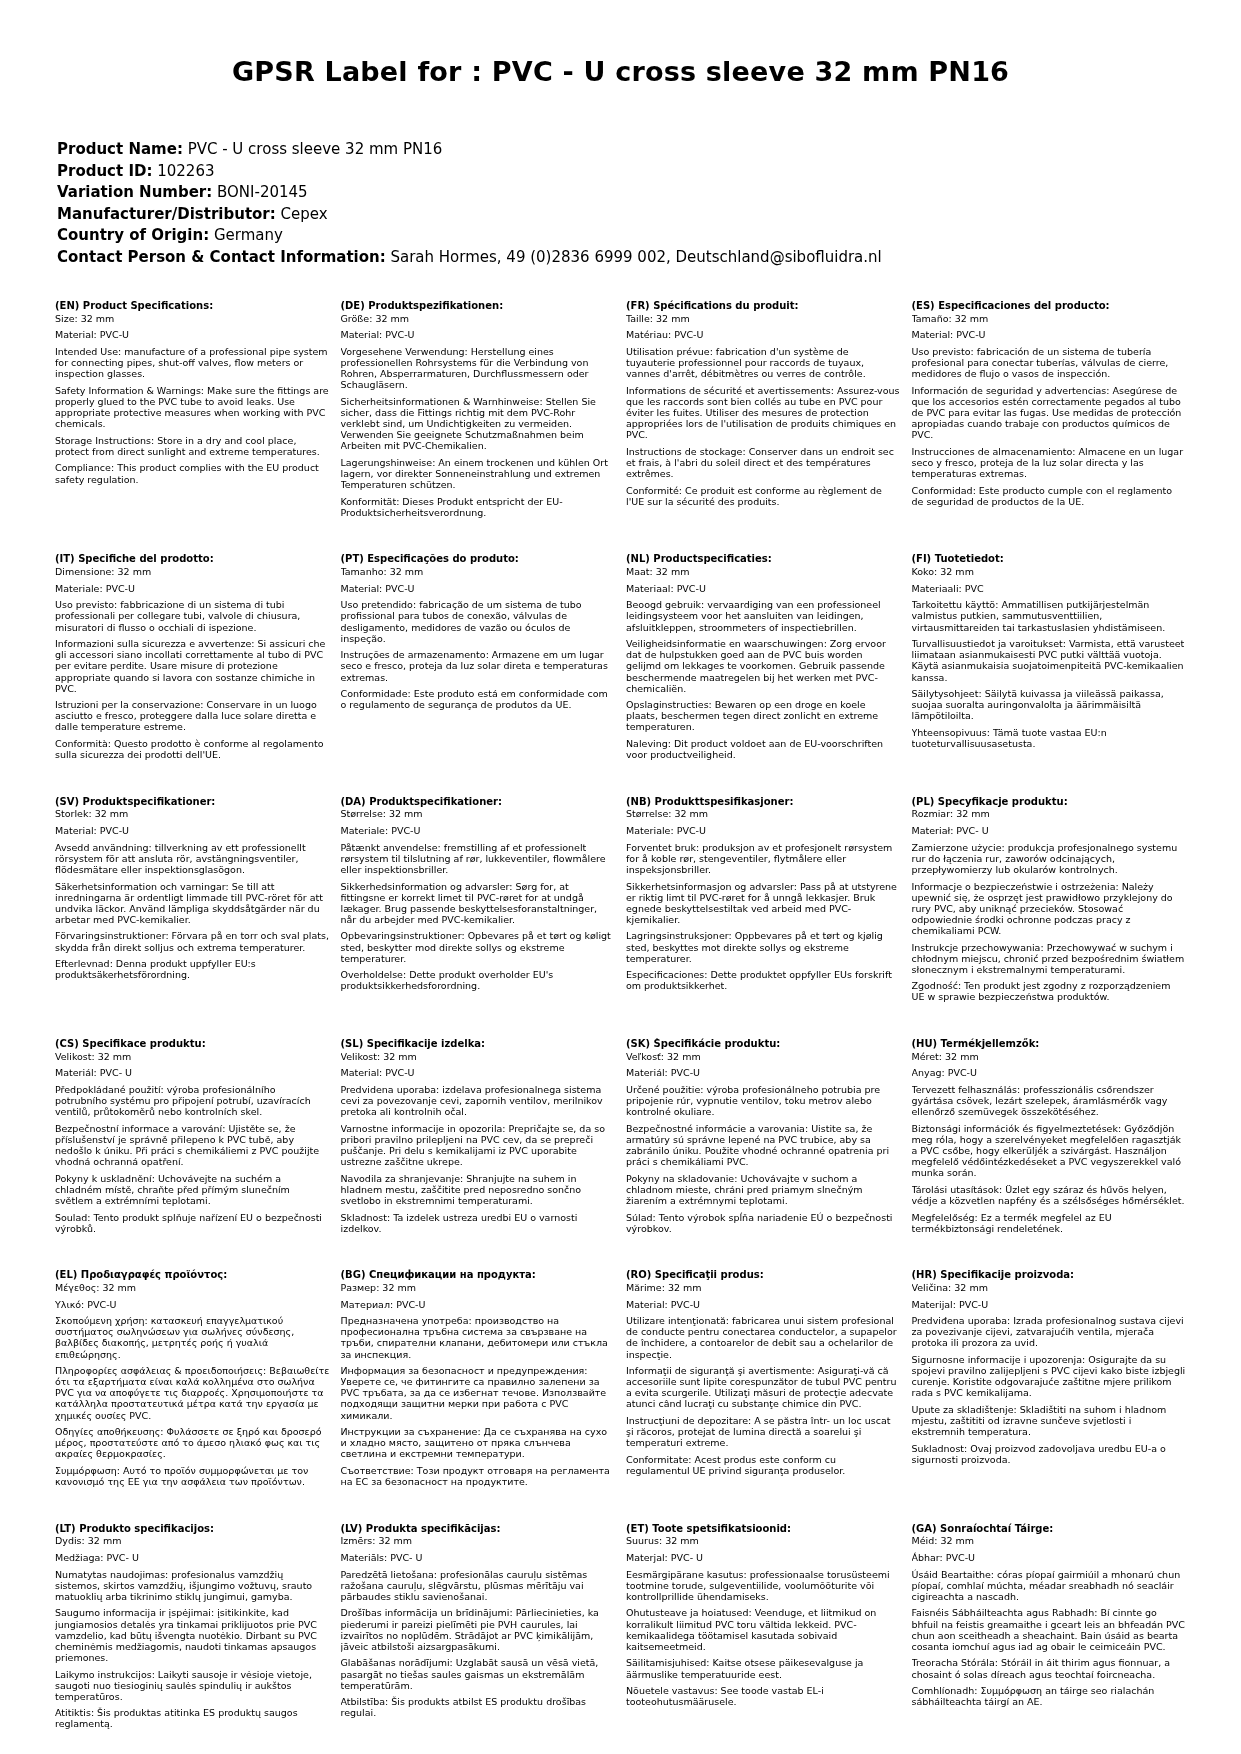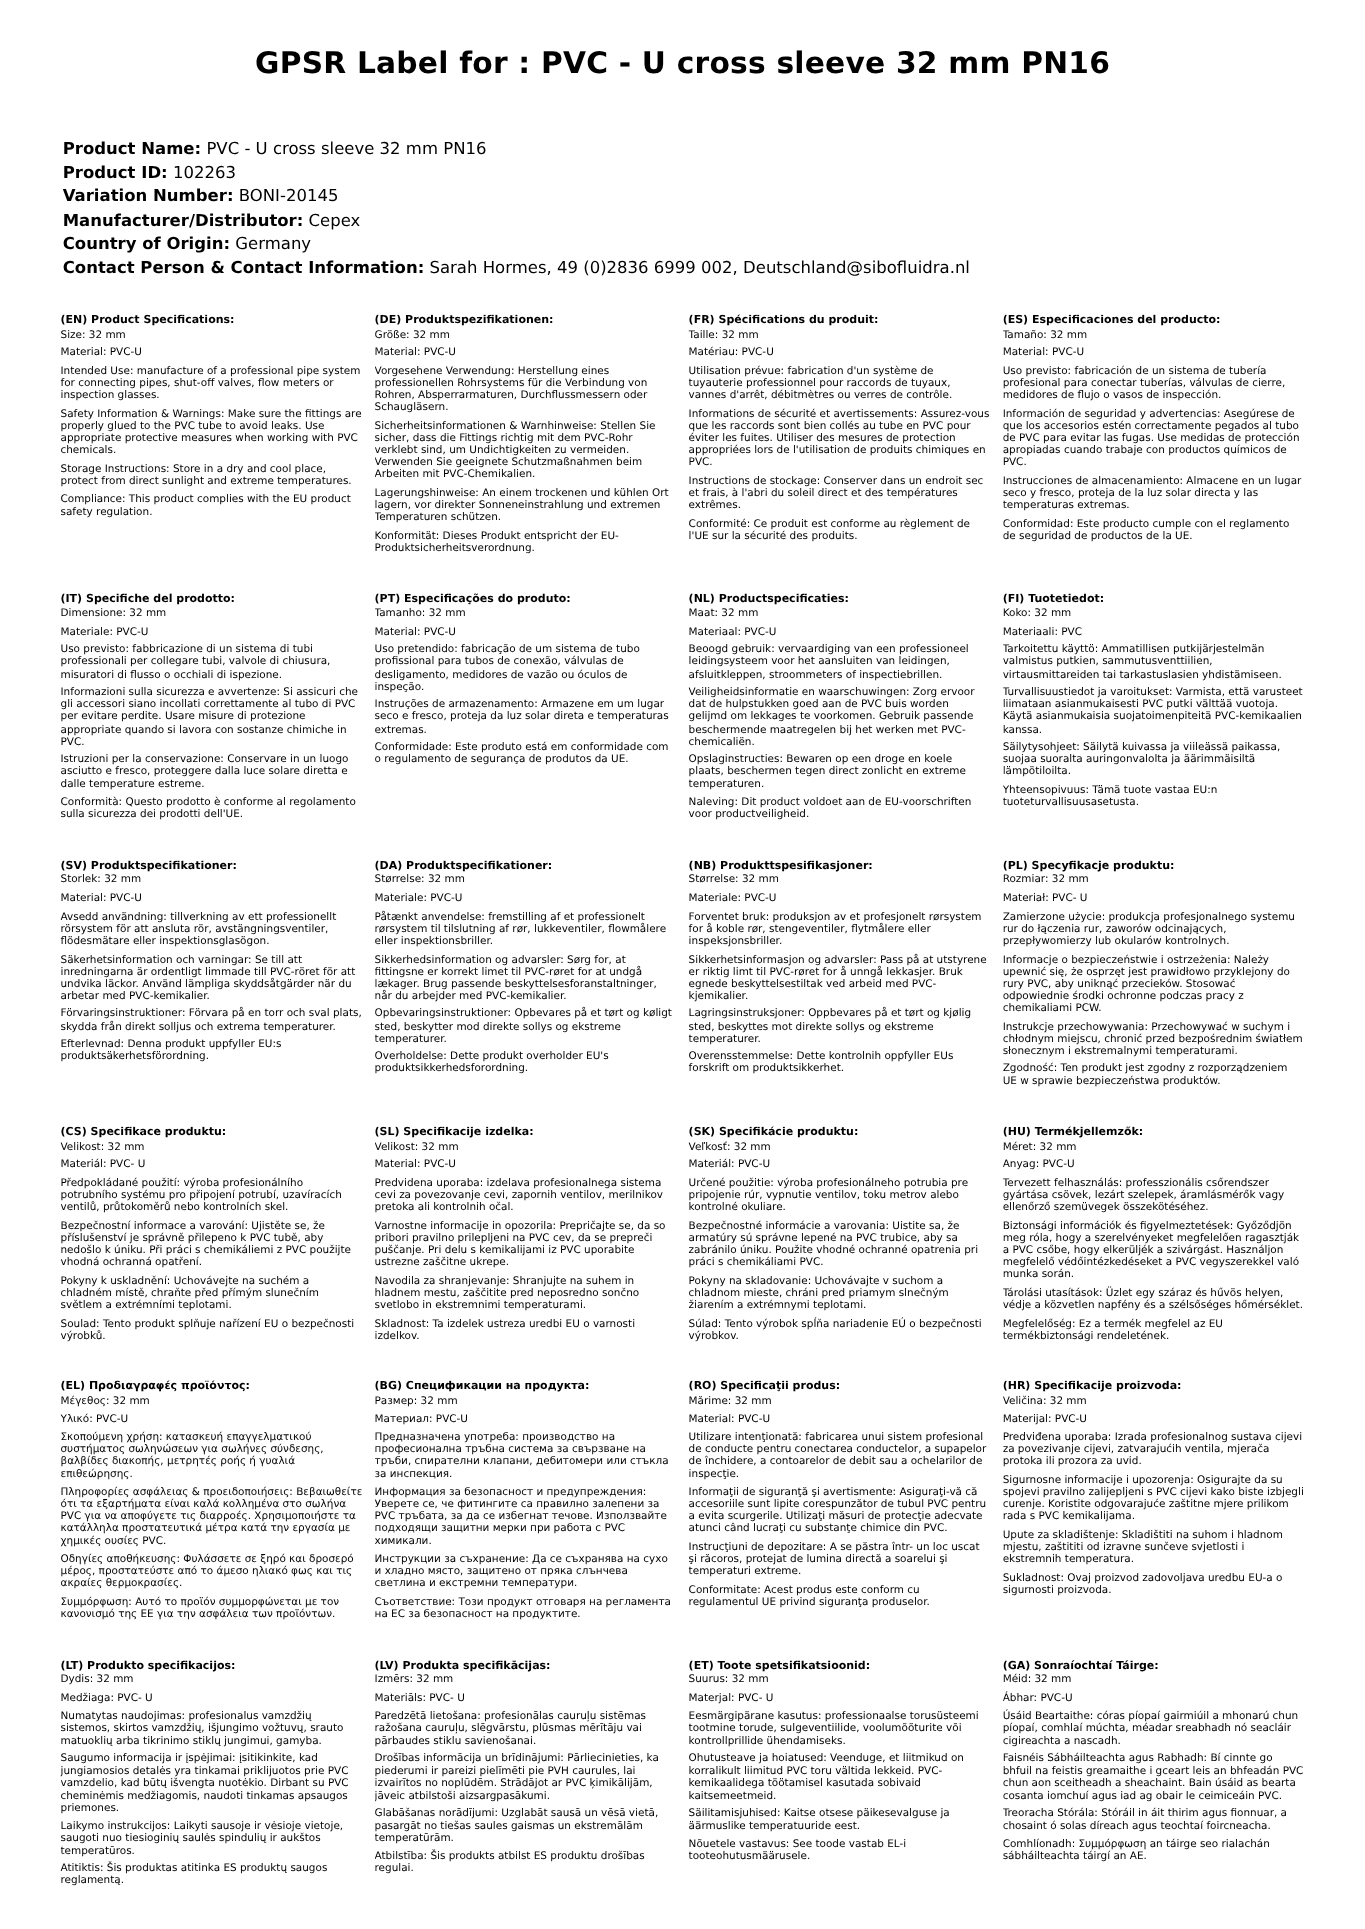--- a/index.html
+++ b/index.html
@@ -3,21 +3,21 @@
 <meta charset="utf-8">
 <style>
   html,body{margin:0;padding:0;background:#e8e8e8;}
   .page{
     width:1241px;min-height:1754px;margin:0 auto;background:#ffffff;
     font-family:"DejaVu Sans",sans-serif;color:#000;
     box-sizing:border-box;padding:42px 55px 60px;position:relative;
   }
   .page-title{
     font-size:27px;font-weight:bold;text-align:center;
-    margin:0 0 52px 0;letter-spacing:.2px;
+    margin:14px 0 52px 0;letter-spacing:.2px;
   }
   .product-info{margin:0 0 8px 2px;}
   .info-row{font-size:15px;line-height:21.5px;}
   .info-label{font-weight:bold;}
   .info-value{font-weight:normal;text-align:center;}
   .spec-grid{
     display:grid;grid-template-columns:repeat(4,1fr);
     column-gap:11px;row-gap:30px;margin-top:32px;
   }
   .spec-block{font-size:9.5px;line-height:1.17;overflow:hidden;}
@@ -136,21 +136,21 @@
         <p>Opbevaringsinstruktioner: Opbevares på et tørt og køligt sted, beskytter mod direkte sollys og ekstreme temperaturer.</p>
         <p>Overholdelse: Dette produkt overholder EU's produktsikkerhedsforordning.</p>
       </div>
       <div class="spec-block">
         <div class="spec-heading">(NB) Produkttspesifikasjoner:</div>
         <p>Størrelse: 32 mm</p>
         <p>Materiale: PVC-U</p>
         <p>Forventet bruk: produksjon av et profesjonelt rørsystem for å koble rør, stengeventiler, flytmålere eller inspeksjonsbriller.</p>
         <p>Sikkerhetsinformasjon og advarsler: Pass på at utstyrene er riktig limt til PVC-røret for å unngå lekkasjer. Bruk egnede beskyttelsestiltak ved arbeid med PVC-kjemikalier.</p>
         <p>Lagringsinstruksjoner: Oppbevares på et tørt og kjølig sted, beskyttes mot direkte sollys og ekstreme temperaturer.</p>
-        <p>Overensstemmelse: Dette kontrolnih oppfyller EUs forskrift om produktsikkerhet.</p>
+        <p>Especificaciones: Dette produktet oppfyller EUs forskrift om produktsikkerhet.</p>
       </div>
       <div class="spec-block">
         <div class="spec-heading">(PL) Specyfikacje produktu:</div>
         <p>Rozmiar: 32 mm</p>
         <p>Materiał: PVC- U</p>
         <p>Zamierzone użycie: produkcja profesjonalnego systemu rur do łączenia rur, zaworów odcinających, przepływomierzy lub okularów kontrolnych.</p>
         <p>Informacje o bezpieczeństwie i ostrzeżenia: Należy upewnić się, że osprzęt jest prawidłowo przyklejony do rury PVC, aby uniknąć przecieków. Stosować odpowiednie środki ochronne podczas pracy z chemikaliami PCW.</p>
         <p>Instrukcje przechowywania: Przechowywać w suchym i chłodnym miejscu, chronić przed bezpośrednim światłem słonecznym i ekstremalnymi temperaturami.</p>
         <p>Zgodność: Ten produkt jest zgodny z rozporządzeniem UE w sprawie bezpieczeństwa produktów.</p>
       </div>

